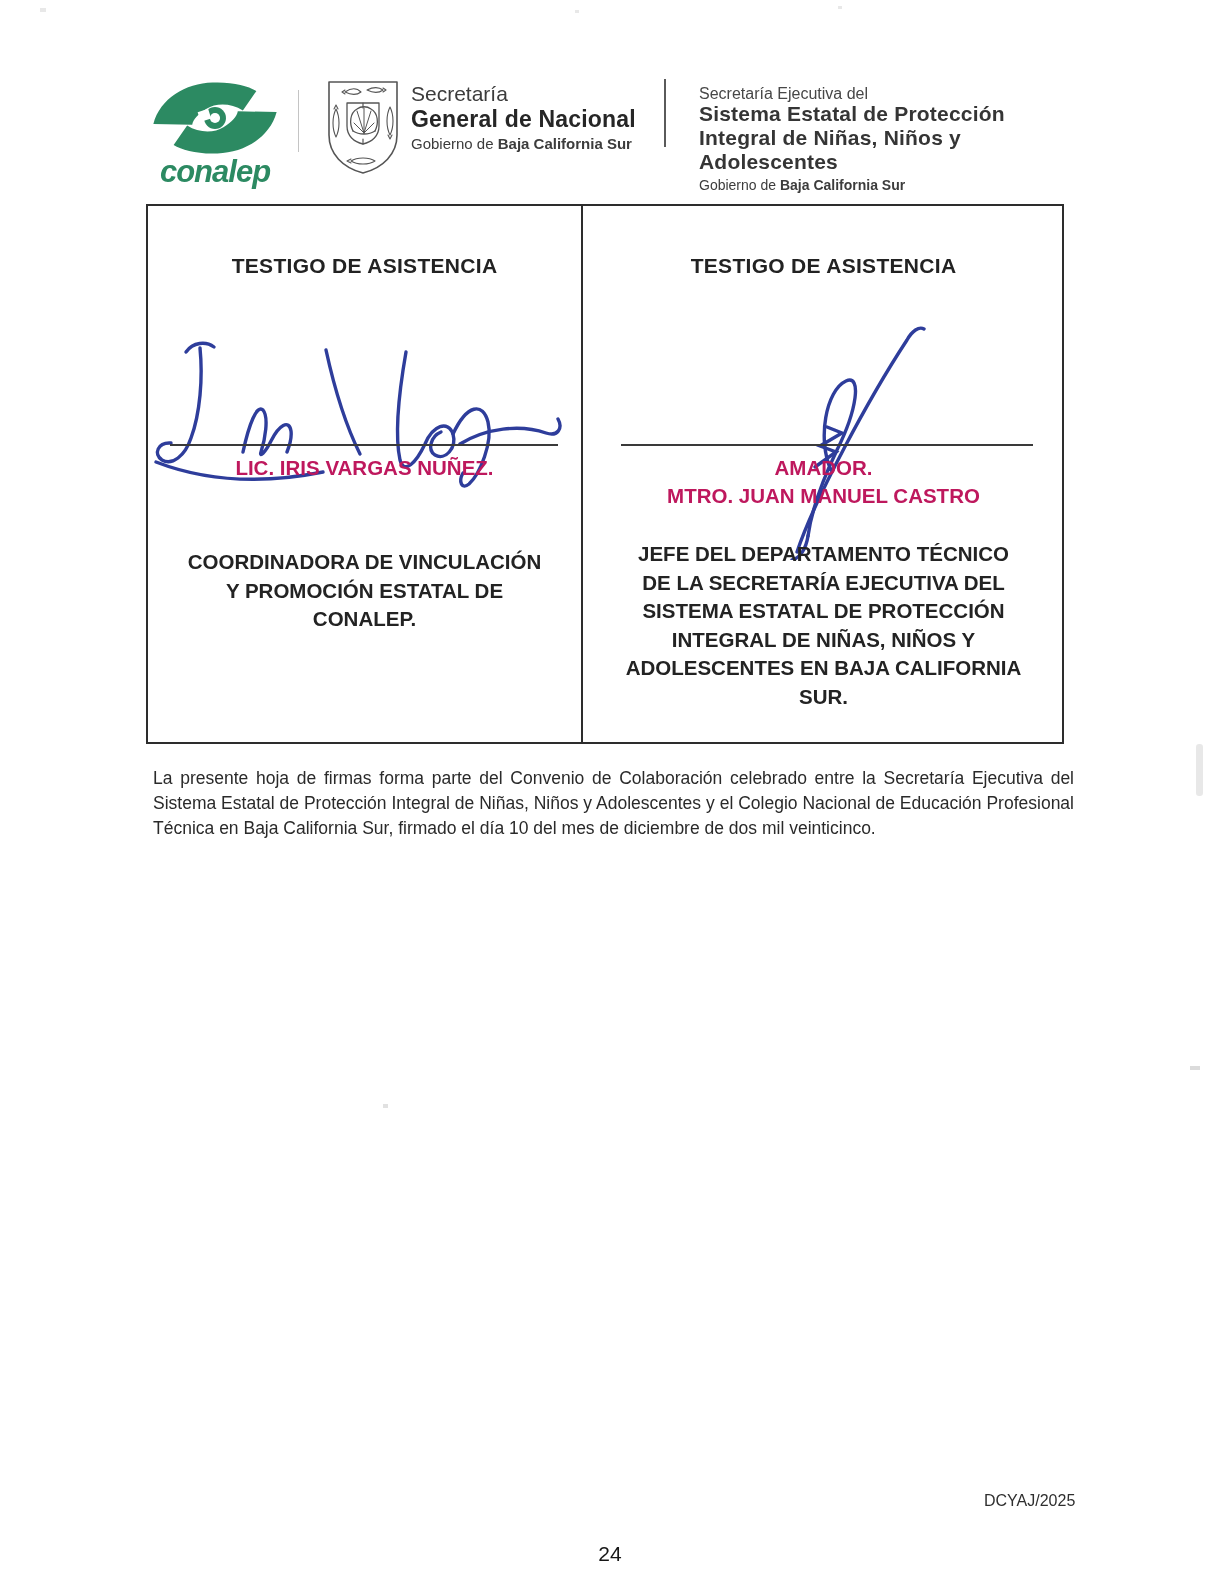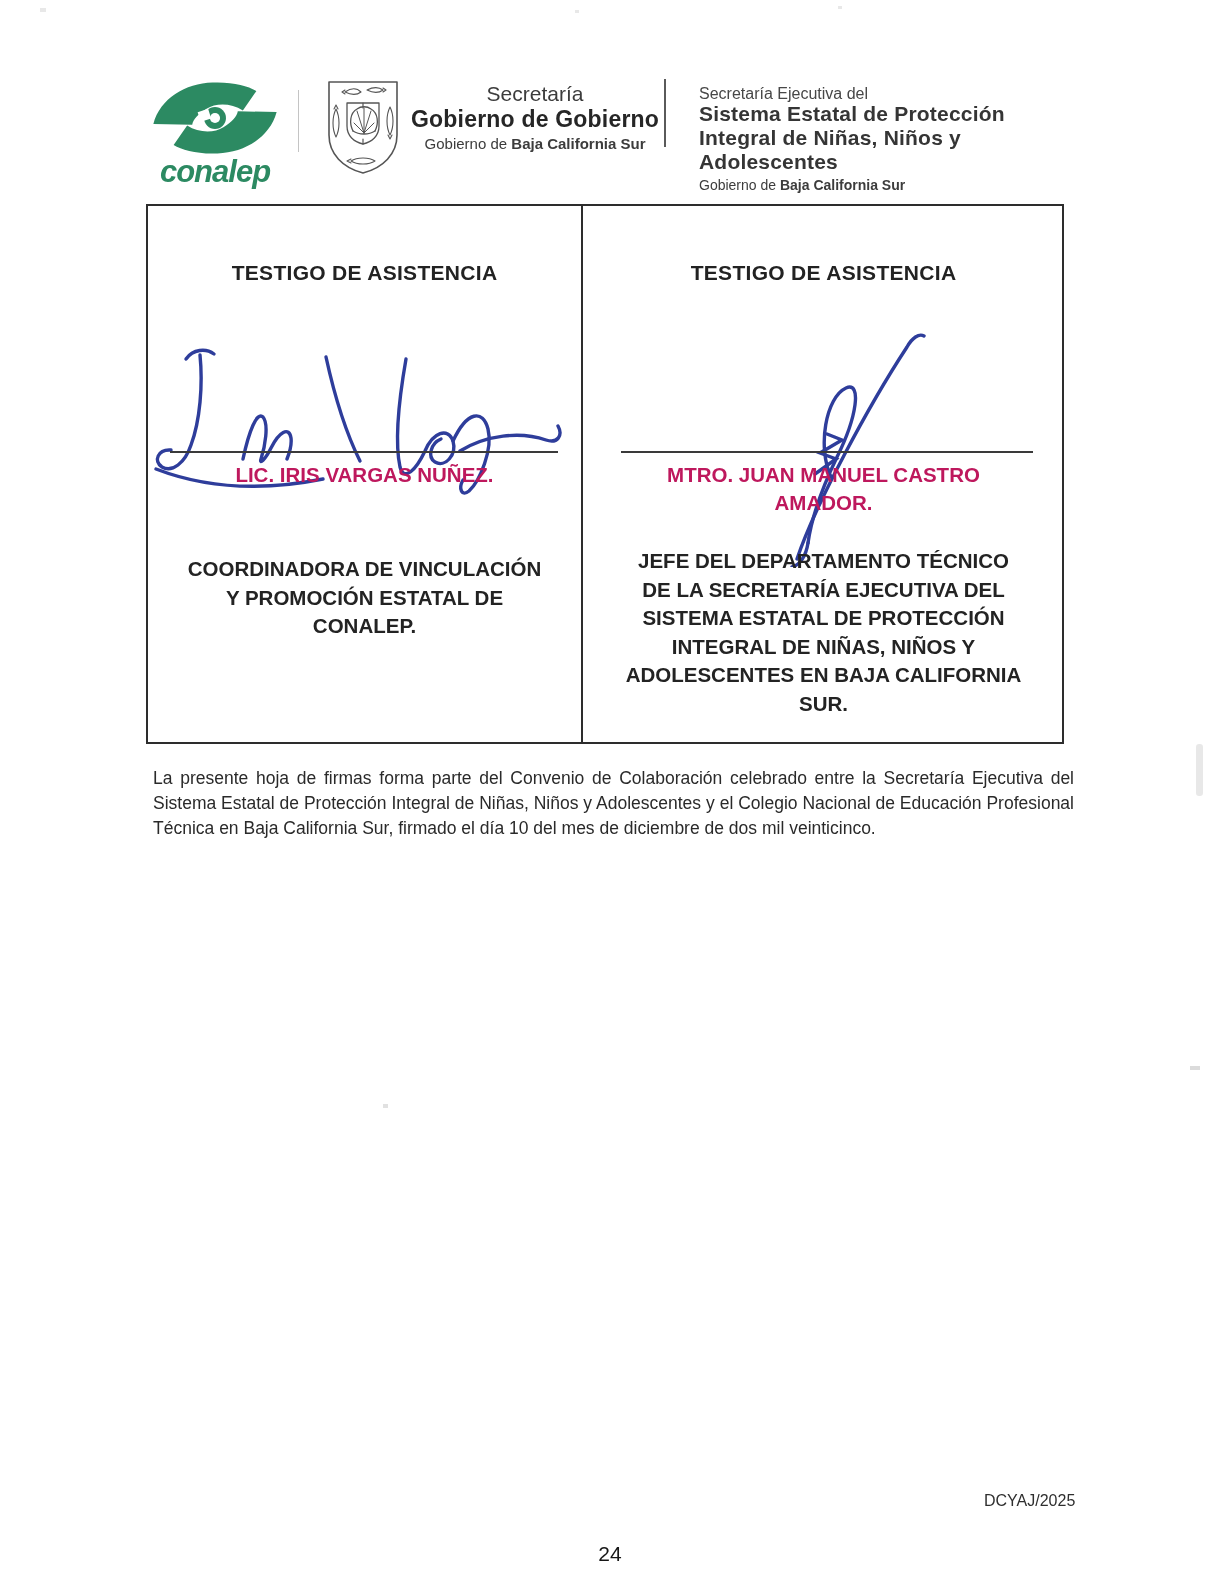--- a/index.html
+++ b/index.html
@@ -21,37 +21,37 @@
   }
 
   
   .conalep-emblem{left:149px;top:80px;}
   .conalep-word{
     left:148px;top:154px;width:134px;text-align:center;
     font-size:31px;font-weight:700;font-style:italic;letter-spacing:-1px;
   }
   .sep-light{left:298px;top:90px;width:1px;height:62px;background:#c4c4c4;}
   .shield{left:321px;top:79px;}
-  .sgg{left:411px;top:83px;line-height:1.05;text-align:center;}
+  .sgg{left:411px;top:83px;line-height:1.05;}
   .sgg .l1{font-size:21px;color:#3c3c3c;}
   .sgg .l2{font-size:23px;font-weight:700;color:#262626;margin-top:2px;letter-spacing:.2px;}
   .sgg .l3{font-size:15px;color:#3c3c3c;margin-top:5px;}
   .sep-dark{left:664px;top:79px;width:2px;height:68px;background:#5a5a5a;}
   .sip{left:699px;top:85px;width:340px;line-height:1.08;}
   .sip .l1{font-size:16px;color:#474747;}
   .sip .lb{font-size:21px;font-weight:700;color:#353535;margin-top:1px;letter-spacing:.2px;}
   .sip .l5{font-size:14px;color:#3c3c3c;margin-top:5px;}
   .bold-part{font-weight:700;}
 
   
   .sig-table{
     left:146px;top:204px;width:918px;height:540px;
     border:2px solid #2d2d2d;box-sizing:border-box;
   }
-  .cell{position:absolute;top:11px;height:100%;}
+  .cell{position:absolute;top:4px;height:100%;}
   .cell-left{left:0;width:433px;}
   .cell-right{left:435px;width:481px;}
   .vline{position:absolute;left:433px;top:0;width:2px;height:100%;background:#2d2d2d;}
   .cell-header{
     position:absolute;top:44px;left:0;width:100%;text-align:center;
     font-size:21px;font-weight:700;letter-spacing:.3px;color:#222;
   }
   .sig-line{position:absolute;border-top:2px solid #3a3a3a;}
   .sig-line-left{left:22px;width:388px;top:234px;}
   .sig-line-right{left:38px;width:412px;top:234px;}
@@ -117,21 +117,21 @@
     <path d="M43,54 L36,32 M43,54 L43,29 M43,54 L50,32 M43,54 L33,44 M43,54 L53,44" stroke-width="1"></path>
     <path d="M24,13 C30,9 36,9 40,13 C36,16 30,16 24,13 Z M21,13 L24,11 M21,13 L24,15" stroke-width="1.1"></path>
     <path d="M46,11 C52,8 58,8 62,11 C58,14 52,14 46,11 Z M65,11 L62,9 M65,11 L62,13" stroke-width="1.1"></path>
     <path d="M15,30 C19,38 19,50 15,58 C11,50 11,38 15,30 Z M15,26 L13,30 M15,26 L17,30" stroke-width="1.1"></path>
     <path d="M69,28 C73,36 73,48 69,56 C65,48 65,36 69,28 Z M69,60 L67,56 M69,60 L71,56" stroke-width="1.1"></path>
     <path d="M30,82 C36,78 48,78 54,82 C48,86 36,86 30,82 Z M26,82 L30,80 M26,82 L30,84" stroke-width="1.1"></path>
   </svg>
 
   <div class="abs sgg">
     <div class="l1">Secretaría</div>
-    <div class="l2">Gobierno de Gobierno</div>
+    <div class="l2">General de Nacional</div>
     <div class="l3"><span>Gobierno de </span><span class="bold-part">Baja California Sur</span></div>
   </div>
 
   <div class="abs sep-dark"></div>
 
   <div class="abs sip">
     <div class="l1">Secretaría Ejecutiva del</div>
     <div class="lb">Sistema Estatal de Protección</div>
     <div class="lb">Integral de Niñas, Niños y</div>
     <div class="lb">Adolescentes</div>
@@ -170,22 +170,22 @@
 
       <svg class="sig-svg sig-svg-right" width="300" height="250" viewBox="0 0 300 250" fill="none" stroke="#2e3d9b" stroke-width="3.4" stroke-linecap="round" aria-hidden="true">
         <path d="M118,242 C136,188 190,88 228,30 C233,21 240,16 245,19"></path>
         <path d="M152,160 C138,130 147,80 167,71 C183,64 178,100 158,140 C146,165 133,197 129,226"></path>
         <path d="M136,157 L157,142 L141,136 L163,123 L148,117"></path>
         <path d="M129,226 C127,239 121,248 113,250"></path>
       </svg>
 
       <div class="sig-line sig-line-right"></div>
       <div class="sig-name sig-name-right">
+        <div>AMADOR.</div>
         <div>MTRO. JUAN MANUEL CASTRO</div>
-        <div>AMADOR.</div>
       </div>
 
       <div class="sig-title sig-title-right">
         <div>JEFE DEL DEPARTAMENTO TÉCNICO</div>
         <div>DE LA SECRETARÍA EJECUTIVA DEL</div>
         <div>SISTEMA ESTATAL DE PROTECCIÓN</div>
         <div>INTEGRAL DE NIÑAS, NIÑOS Y</div>
         <div>ADOLESCENTES EN BAJA CALIFORNIA</div>
         <div>SUR.</div>
       </div>

